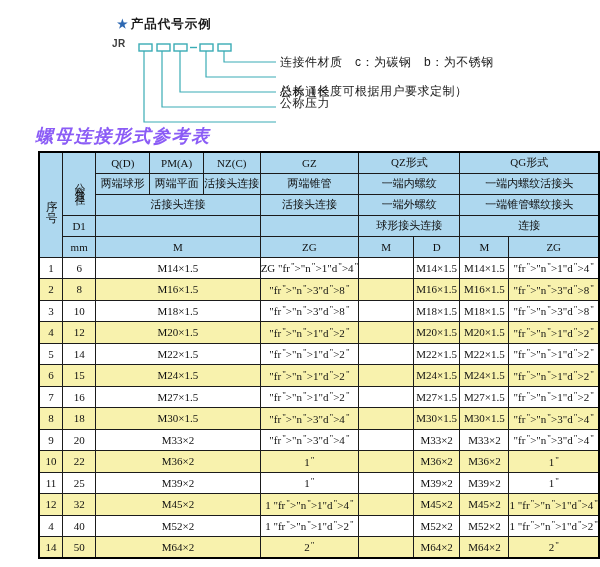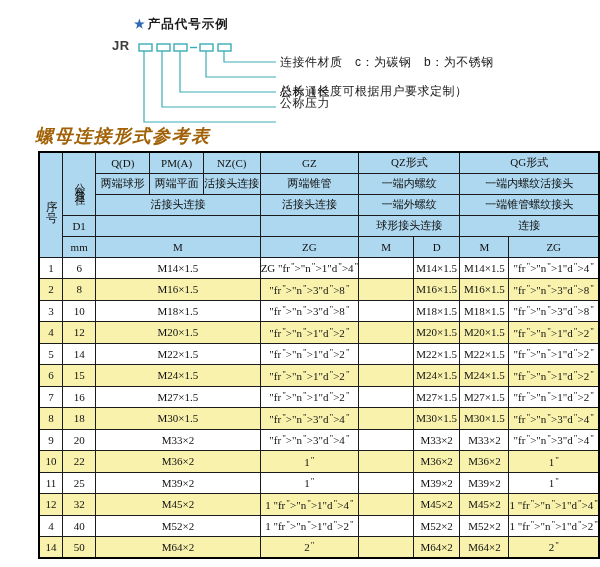--- a/index.html
+++ b/index.html
@@ -9,45 +9,45 @@
     position:relative;
     font-family:"Liberation Serif", serif;
     color:#111;
     overflow:hidden;
   }
   .page{position:absolute;inset:0;}
 
   
   .diagram{position:absolute;left:0;top:0;width:600px;height:150px;}
   .dg-title{
-    position:absolute;left:134px;top:16px;
+    position:absolute;left:117px;top:16px;
     font-family:"Liberation Sans", sans-serif;
     font-size:12.5px;font-weight:bold;color:#1a1a1a;
     letter-spacing:1px;white-space:nowrap;
   }
   .dg-title .star{color:var(--star,#2d68b2);margin-right:2px;font-size:12px;}
   .jr{
     position:absolute;left:112px;top:38px;
     font-family:"Liberation Sans", sans-serif;
-    font-size:13px;font-weight:bold;color:#3d3d3d;letter-spacing:0.5px;
+    font-size:10px;font-weight:bold;color:#3d3d3d;letter-spacing:0.5px;
   }
   .dg-svg{position:absolute;left:0;top:0;}
   .lbl{
     position:absolute;left:280px;height:15px;line-height:15px;
     font-family:"Liberation Sans", sans-serif;
     font-size:12px;font-weight:normal;color:#1a1a1a;
     white-space:nowrap;letter-spacing:0.5px;
   }
 
   
   .tbl-title{
     position:absolute;left:35px;top:124px;margin:0;
     font-family:"Liberation Serif", serif;
     font-size:18px;font-weight:bold;font-style:italic;
-    color:#a16207;letter-spacing:1.5px;white-space:nowrap;
+    color:#8b5cf6;letter-spacing:1.5px;white-space:nowrap;
   }
 
   
   table.ref{
     position:absolute;left:38px;top:151px;
     border-collapse:collapse;table-layout:fixed;
     border:2px solid #000;
   }
   table.ref th, table.ref td{
     border:1px solid #1b1b1b;

